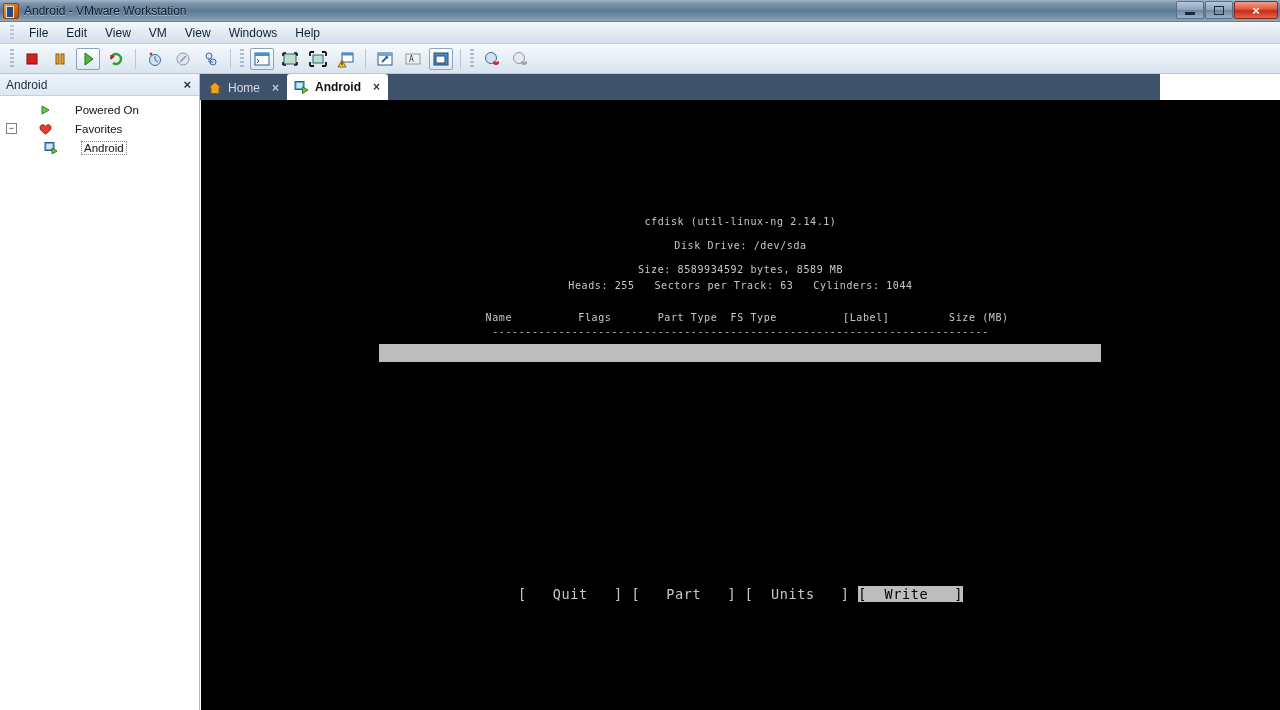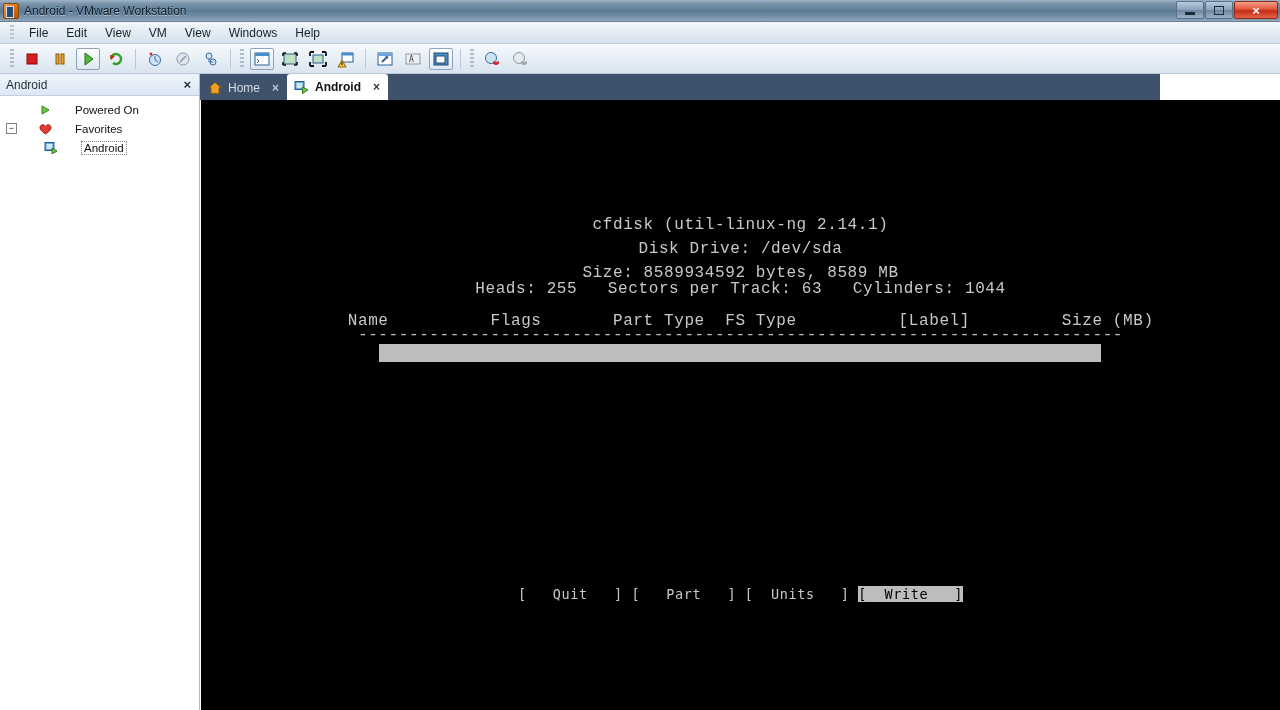--- a/index.html
+++ b/index.html
@@ -121,21 +121,21 @@
   .tab.active .tablabel { font-weight: bold; }
   .tab-ico { width:15px; height:15px; flex:none; display:flex; align-items:center; justify-content:center; }
 
   
   .vmscreen {
     position:absolute; left:201px; top:100px; width:1079px; height:610px;
     background:#000000; overflow:hidden;
     font-family: "DejaVu Sans Mono", "Liberation Mono", monospace;
     color:#c8c8c8;
   }
-  .cf { position:absolute; white-space: pre; font-size: 16px; letter-spacing: 0.6px; font-family: Liberation Mono, monospace; }
+  .cf { position:absolute; white-space: pre; font-size: 10px; letter-spacing: 0.6px; }
   .cf-title   { left: 0; right:0; top: 116px; text-align:center; }
   .cf-drive   { left: 0; right:0; top: 140px; text-align:center; }
   .cf-size    { left: 0; right:0; top: 164px; text-align:center; }
   .cf-geom    { left: 0; right:0; top: 180px; text-align:center; }
   .cf-thead   { left: 0; right:0; top: 212px; text-align:center; }
   .cf-rule    { left: 0; right:0; top: 226px; text-align:center; color:#bdbdbd; }
   .cf-statusline { left:0; right:0; top: 500px; text-align:center; }
 
   .cf-row {
     position:absolute; left: 178px; top: 244px; width: 722px; height: 18px;

